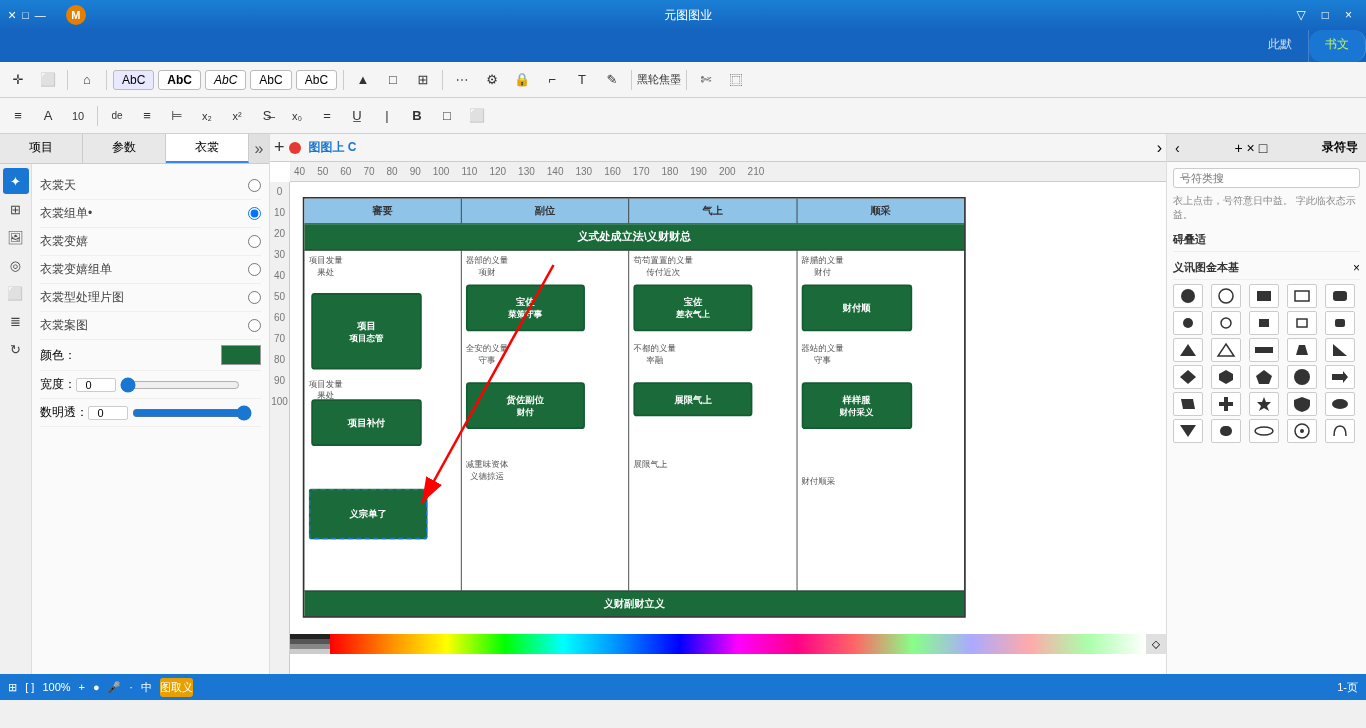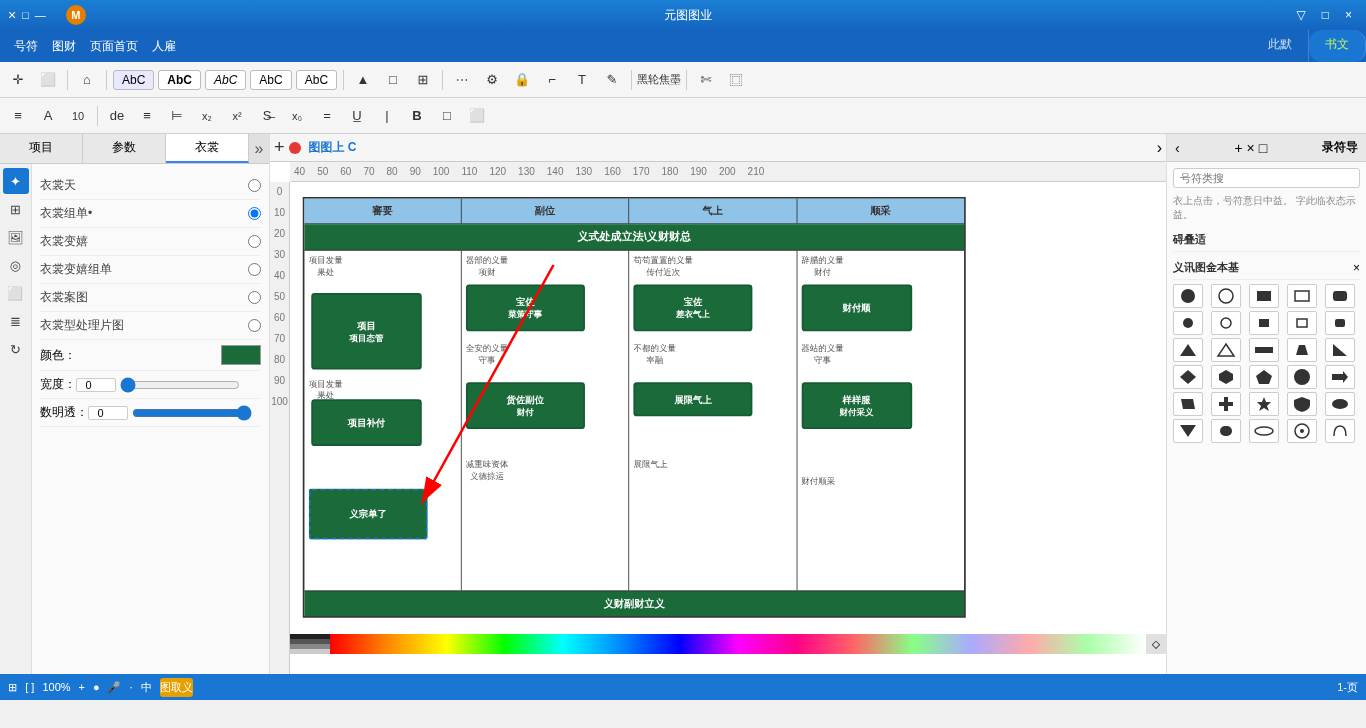--- a/index.html
+++ b/index.html
@@ -324,26 +324,20 @@
   </div>
   <div class="title-bar-center">元图图业</div>
   <div class="title-bar-right">
     <span style="cursor:pointer;padding:2px 6px;">▽</span>
     <span style="cursor:pointer;padding:2px 6px;">□</span>
     <span style="cursor:pointer;padding:2px 6px;">×</span>
   </div>
 </div>
 
 <div style="display:flex; background:#1565c0; height:32px; align-items:stretch;">
-  <div style="display:flex; align-items:center; padding: 0 8px; gap:2px;">
-    <span style="color:white;font-size:12px;padding:2px 6px;cursor:pointer;">号符</span>
-    <span style="color:white;font-size:12px;padding:2px 6px;cursor:pointer;">图财</span>
-    <span style="color:white;font-size:12px;padding:2px 6px;cursor:pointer;">页面首页</span>
-    <span style="color:white;font-size:12px;padding:2px 6px;cursor:pointer;">人雇</span>
-  </div>
   <div style="display:flex; align-items:stretch; margin-left:auto;">
     <div class="top-tab">此默</div>
     <div class="top-tab active">书文</div>
   </div>
 </div>
 
 <div class="toolbar">
   <button class="toolbar-btn">✛</button>
   <button class="toolbar-btn">⬜</button>
   <span class="toolbar-sep"></span>
@@ -370,21 +364,21 @@
   <span class="toolbar-sep"></span>
   <button class="toolbar-btn">✄</button>
   <button class="toolbar-btn">⿴</button>
 </div>
 
 <div class="toolbar2">
   <button class="toolbar-btn">≡</button>
   <button class="toolbar-btn">A</button>
   <button class="toolbar-btn" style="font-size:11px;">10</button>
   <span class="toolbar-sep"></span>
-  <button class="toolbar-btn" style="font-size:13px;">de</button>
+  <button class="toolbar-btn" style="font-size:10px;">de</button>
   <button class="toolbar-btn">≡</button>
   <button class="toolbar-btn">⊨</button>
   <button class="toolbar-btn" style="font-size:11px;">x₂</button>
   <button class="toolbar-btn" style="font-size:11px;">x²</button>
   <button class="toolbar-btn">S̶</button>
   <button class="toolbar-btn" style="font-size:11px;">x₀</button>
   <button class="toolbar-btn">=</button>
   <button class="toolbar-btn">U̲</button>
   <button class="toolbar-btn">|</button>
   <button class="toolbar-btn" style="font-weight:bold;">B</button>
@@ -423,25 +417,25 @@
         </div>
         <div class="panel-row">
           <label>衣裳变嬉</label>
           <input type="radio" style="">
         </div>
         <div class="panel-row">
           <label>衣裳变嬉组单</label>
           <input type="radio" style="">
         </div>
         <div class="panel-row">
+          <label>衣裳型处理片图</label>
+          <input type="radio" style="">
+        </div>
+        <div class="panel-row">
           <label>衣裳案图</label>
-          <input type="radio" style="">
-        </div>
-        <div class="panel-row">
-          <label>衣裳型处理片图</label>
           <input type="radio" style="">
         </div>
         <div class="panel-row">
           <span>颜色：</span>
           <div class="color-swatch"></div>
         </div>
         <div class="panel-row">
           <span>宽度：</span>
           <div class="slider-container">
             <input type="number" class="num-input" value="0" style="">

